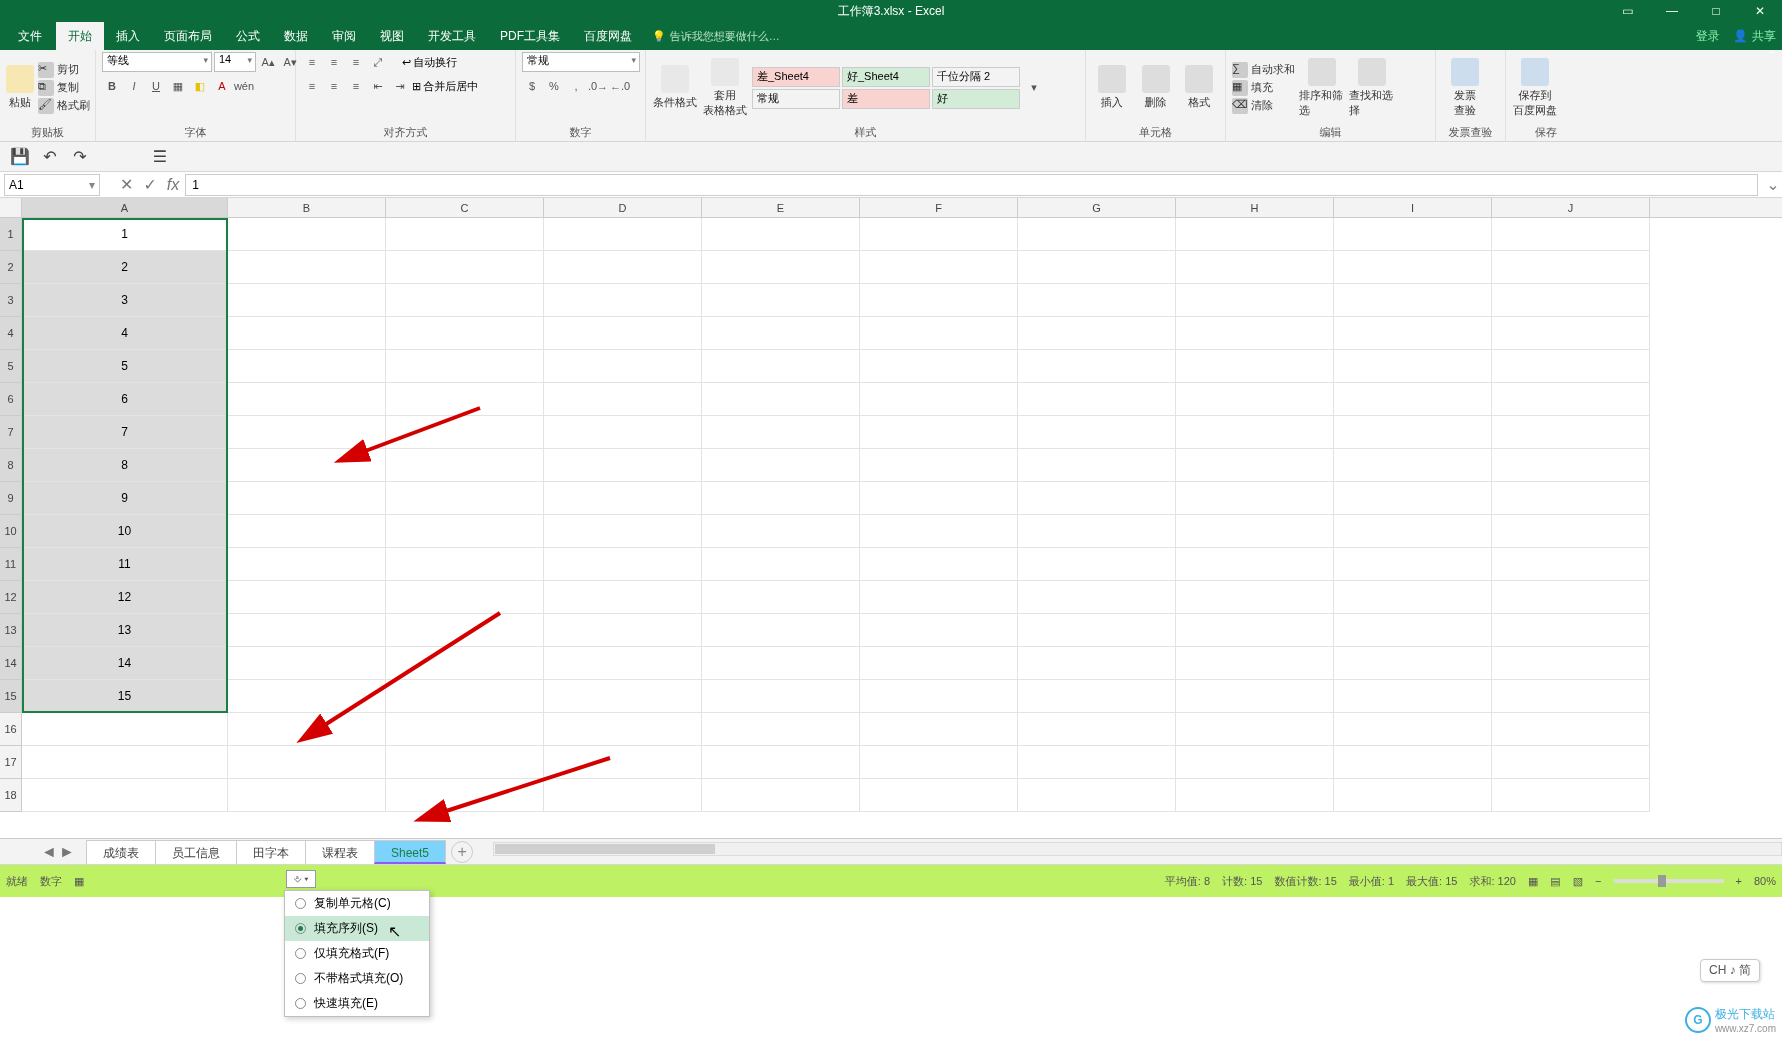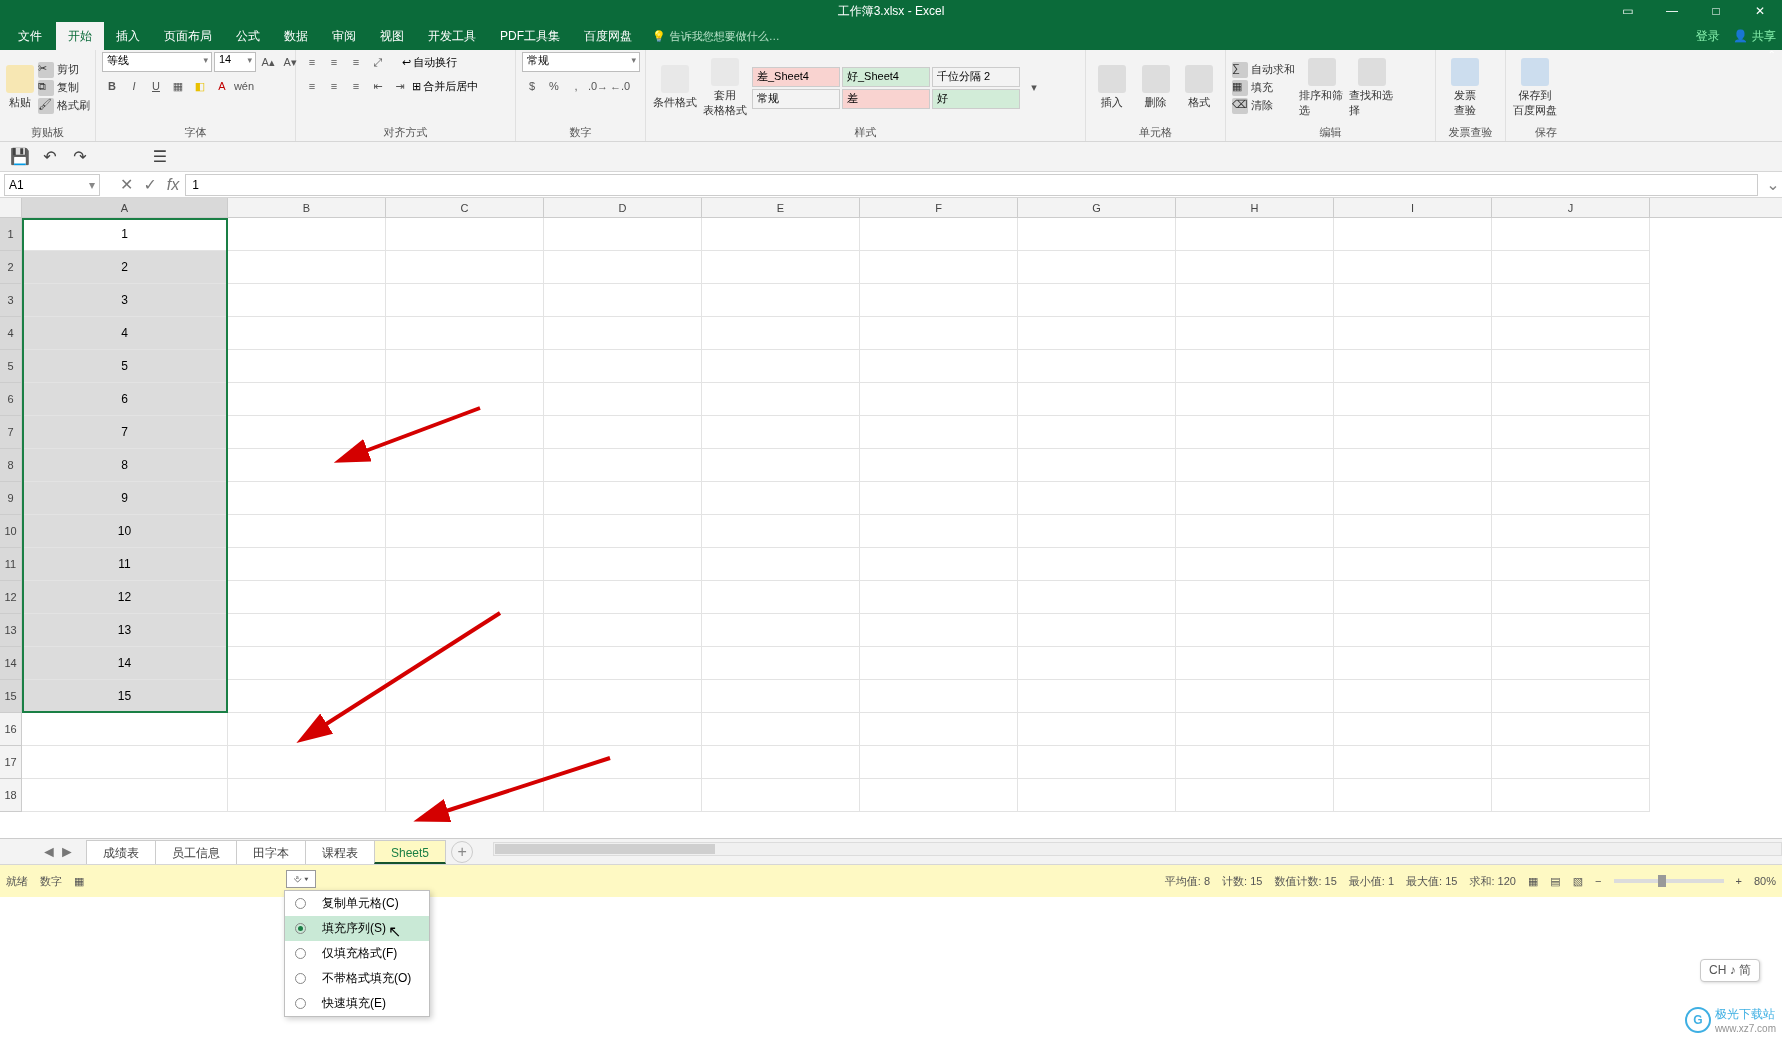--- a/index.html
+++ b/index.html
@@ -42,35 +42,35 @@
   .rowh{width:22px;background:#f3f3f3;border-right:1px solid #ccc;border-bottom:1px solid #ccc;font-size:11px;color:#444;display:flex;align-items:center;justify-content:center;}
   .cell{border-right:1px solid #e3e3e3;border-bottom:1px solid #e3e3e3;font-size:12px;display:flex;align-items:center;justify-content:center;}
   .colA{width:206px;}
   .colOther{width:158px;}
   .sel-col .colh.colA{background:#d9d9d9;}
   .selected{background:#dcdcdc;}
   .active-cell{background:#fff;}
   .selrange{position:absolute;border:2px solid #1a7f45;left:22px;top:20px;width:206px;height:495px;pointer-events:none;}
   .autofill-btn{position:absolute;left:286px;top:870px;width:30px;height:18px;border:1px solid #9a9a9a;background:#fff;font-size:10px;display:flex;align-items:center;justify-content:center;gap:2px;color:#555;}
   .autofill-menu{position:absolute;left:284px;top:890px;width:146px;background:#fff;border:1px solid #bfbfbf;box-shadow:2px 2px 6px rgba(0,0,0,.2);font-size:12px;}
-  .autofill-menu .mi{display:flex;align-items:center;gap:16px;padding:4px 10px;white-space:nowrap;}
+  .autofill-menu .mi{display:flex;align-items:center;gap:8px;padding:4px 10px;white-space:nowrap;}
   .autofill-menu .mi .r{width:11px;height:11px;border:1px solid #888;border-radius:50%;position:relative;}
   .autofill-menu .mi.sel{background:#c9e9d6;}
   .autofill-menu .mi.sel .r:after{content:"";position:absolute;inset:2px;border-radius:50%;background:#1a7f45;}
   .arrow-svg{position:absolute;pointer-events:none;}
   .sheet-tabs{height:26px;border-top:1px solid #ccc;background:#f3f3f3;display:flex;align-items:center;padding-left:40px;}
   .sheet-tabs .navbtn{width:18px;text-align:center;color:#777;}
   .stab{height:24px;padding:0 16px;border:1px solid #ccc;border-bottom:none;background:#fff;margin-right:-1px;font-size:12px;line-height:24px;color:#444;}
-  .stab.active{background:#fef9c3;border-bottom:2px solid #14532d;color:#1a7f45;}
+  .stab.active{background:#7dd3fc;border-bottom:2px solid #8b5cf6;color:#1a7f45;}
   .stab.hl{color:#404040;}
   .addsheet{width:22px;height:22px;border:1px solid #ccc;border-radius:50%;margin-left:6px;text-align:center;line-height:20px;color:#888;}
   .hscroll-area{flex:1;margin-left:20px;position:relative;height:16px;}
   .hscroll{position:absolute;left:0;right:0;bottom:4px;height:14px;background:#f0f0f0;border:1px solid #dcdcdc;}
   .hscroll .thumb{position:absolute;left:1px;top:1px;width:220px;height:10px;background:#cfcfcf;}
-  .statusbar{height:22px;background:#fef9c3;border-top:1px solid #d6d6d6;display:flex;align-items:center;font-size:11px;color:#555;padding:16px 6px;gap:12px;}
+  .statusbar{height:22px;background:#bef264;border-top:1px solid #d6d6d6;display:flex;align-items:center;font-size:11px;color:#555;padding:16px 6px;gap:12px;}
   .statusbar .spacer{flex:1;}
   .zoom-slider{width:110px;height:4px;background:#dcdcdc;position:relative;}
   .zoom-slider .zthumb{position:absolute;left:44px;top:-4px;width:8px;height:12px;background:#999;}
   .ime-tip{position:absolute;right:22px;bottom:58px;border:1px solid #c9c9c9;background:#fff;padding:2px 8px;font-size:12px;color:#555;border-radius:4px;box-shadow:1px 1px 3px rgba(0,0,0,.15);}
   .watermark{position:absolute;right:6px;bottom:6px;display:flex;align-items:center;gap:4px;font-size:12px;color:#2aa7e0;opacity:.9;}
   .watermark .logo{width:26px;height:26px;border:2px solid #2aa7e0;border-radius:50%;display:flex;align-items:center;justify-content:center;font-weight:bold;}
   svg.arrow{overflow:visible;}
   .cursor{position:absolute;left:388px;top:922px;font-size:16px;color:#000;pointer-events:none;}
   .collapse-caret{position:absolute;right:6px;top:27px;color:#fff;font-size:10px;}
 </style>

